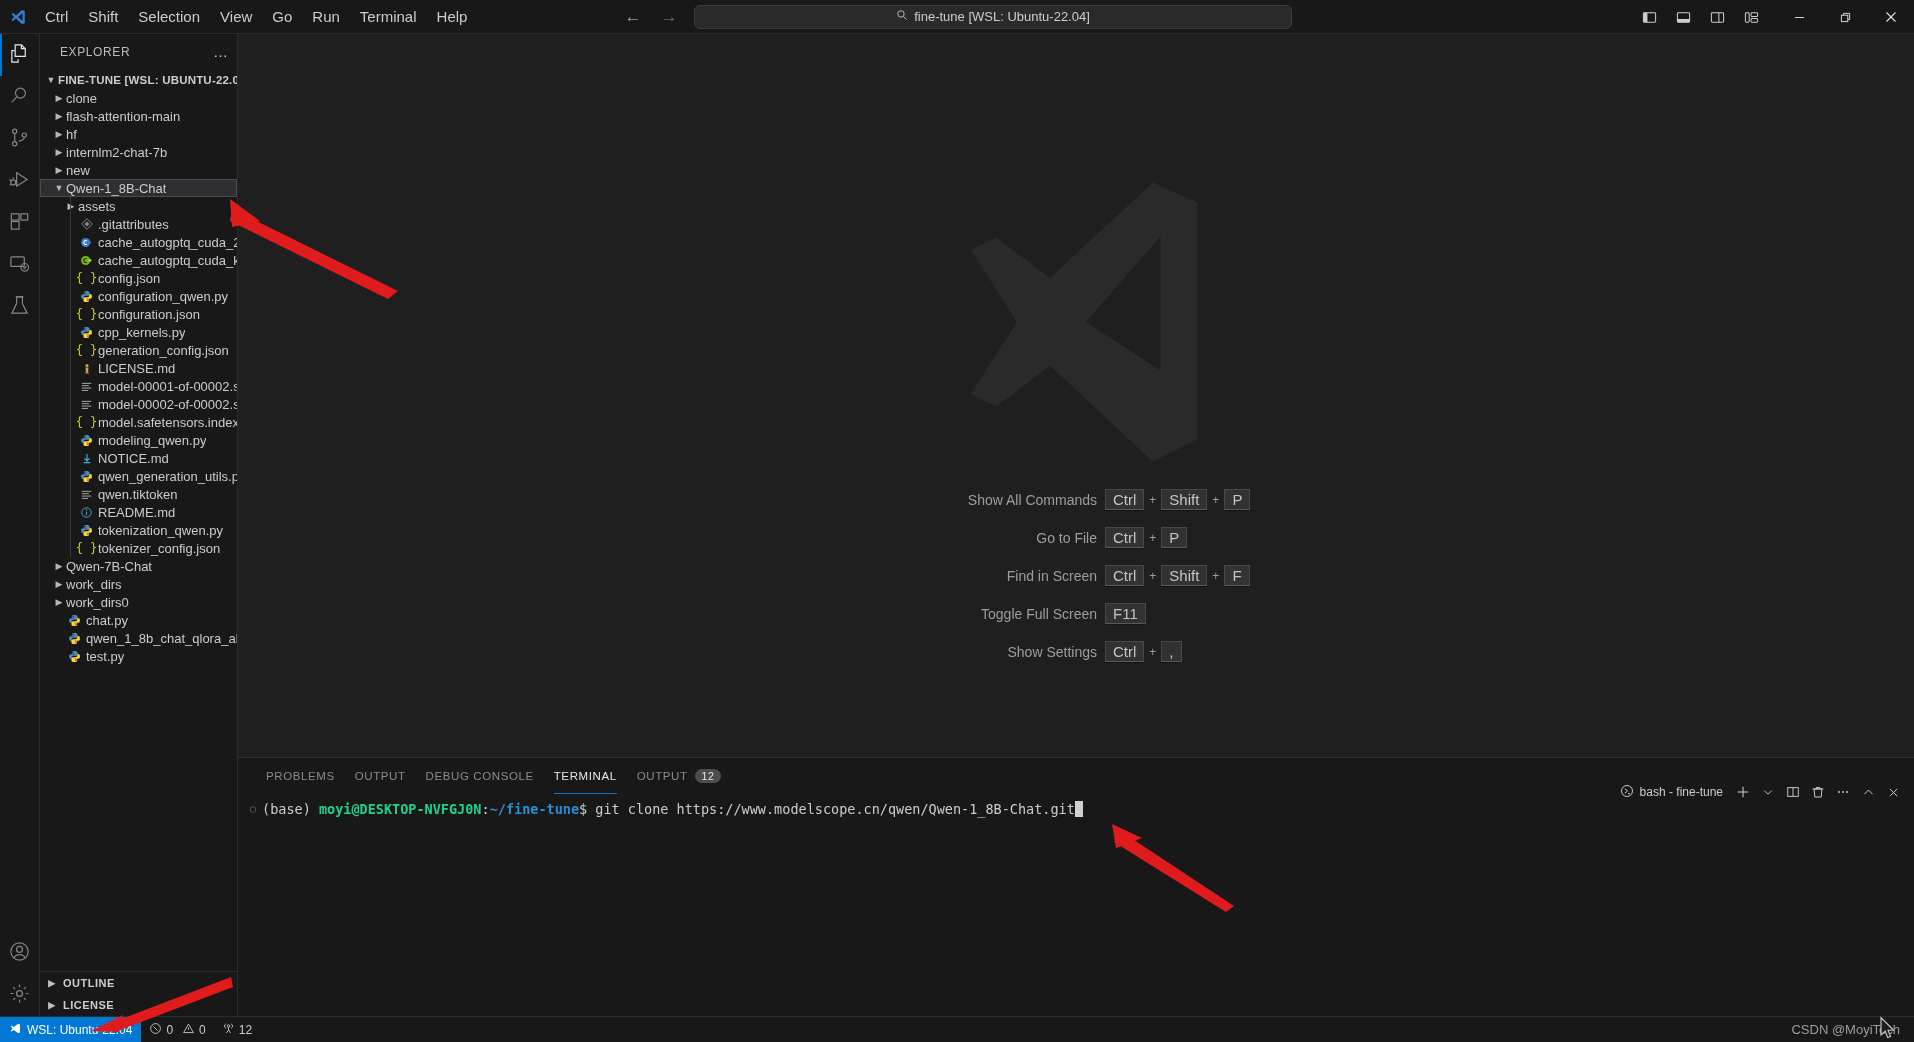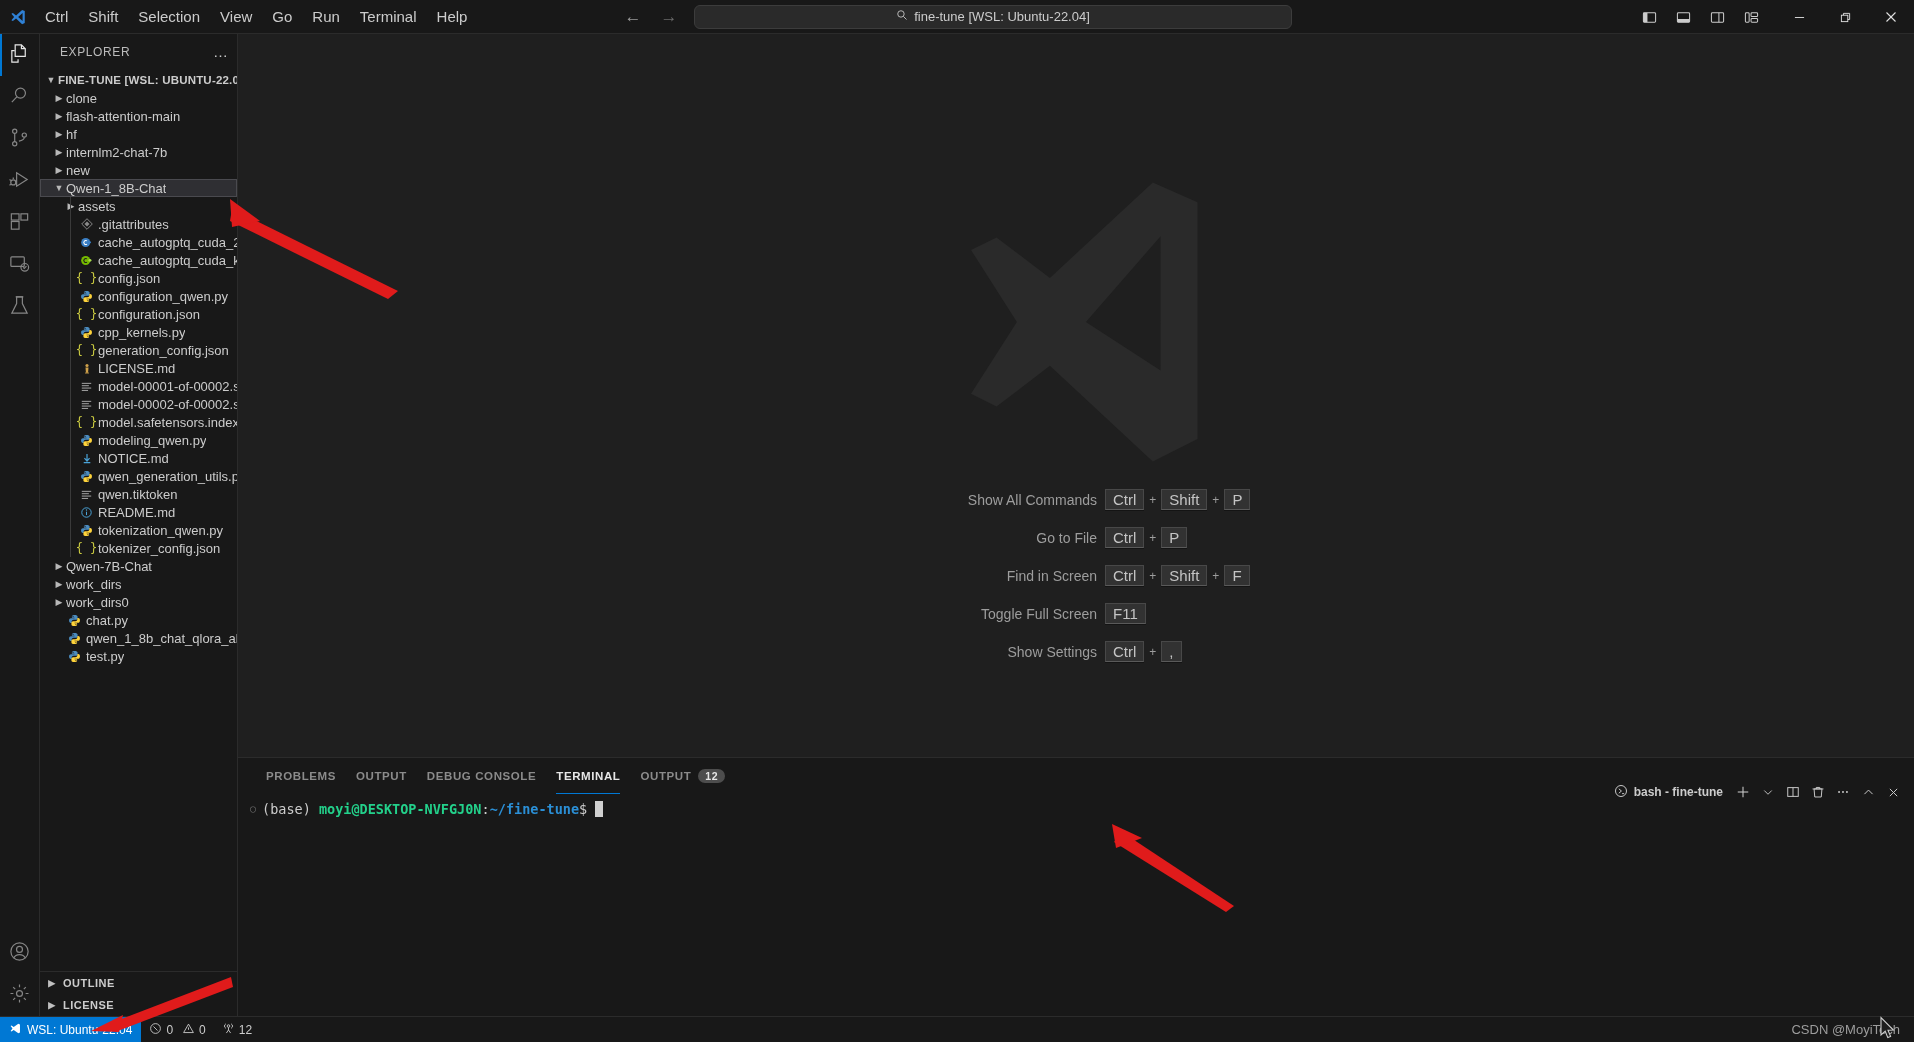--- a/index.html
+++ b/index.html
@@ -129,21 +129,20 @@
   .plus { font-size: 12px; color: #9d9d9d; }
 
   
   .panel {
     height: 259px; min-height: 259px; background: #181818;
     border-top: 1px solid #2b2b2b; display: flex; flex-direction: column;
   }
   .panel-tabs {
     height: 36px; display: flex; align-items: flex-start; padding-left: 18px;
     position: relative;
-    font-weight: bold;
   }
   .ptab {
     font-size: 11.5px; letter-spacing: .6px; color: #8b8b8b;
     padding: 0 10px; height: 36px; display: flex; align-items: center; gap: 7px;
     position: relative;
   }
   .ptab.active { color: #e7e7e7; }
   .ptab.active::after {
     content: ""; position: absolute; left: 10px; right: 10px; bottom: 0; height: 1px; background: #0078d4;
   }
@@ -789,21 +788,21 @@
               <svg width="13" height="13" viewBox="0 0 16 16">
                   <line x1="3.5" y1="3.5" x2="12.5" y2="12.5" stroke="#cccccc" stroke-width="1.2"></line>
                   <line x1="12.5" y1="3.5" x2="3.5" y2="12.5" stroke="#cccccc" stroke-width="1.2"></line>
                 </svg>
             </div>
           </div>
         </div>
 
         <div class="terminal">
           <div class="tline">
-            <span class="tdot">○</span><span class="c-base">(base) </span><span class="c-user">moyi@DESKTOP-NVFGJ0N</span><span class="c-colon">:</span><span class="c-path">~/fine-tune</span><span class="c-dollar">$ </span><span class="cursor"></span>
+            <span class="tdot">○</span><span class="c-base">(base) </span><span class="c-user">moyi@DESKTOP-NVFGJ0N</span><span class="c-colon">:</span><span class="c-path">~/fine-tune</span><span class="c-dollar">$ </span><span class="c-base">git clone https://www.modelscope.cn/qwen/Qwen-1_8B-Chat.git</span><span class="cursor"></span>
           </div>
         </div>
       </div>
     </div>
   </div>
 
   <div class="statusbar">
     <div class="remote">
       <span>
         <svg width="13" height="13" viewBox="0 0 16 16">

